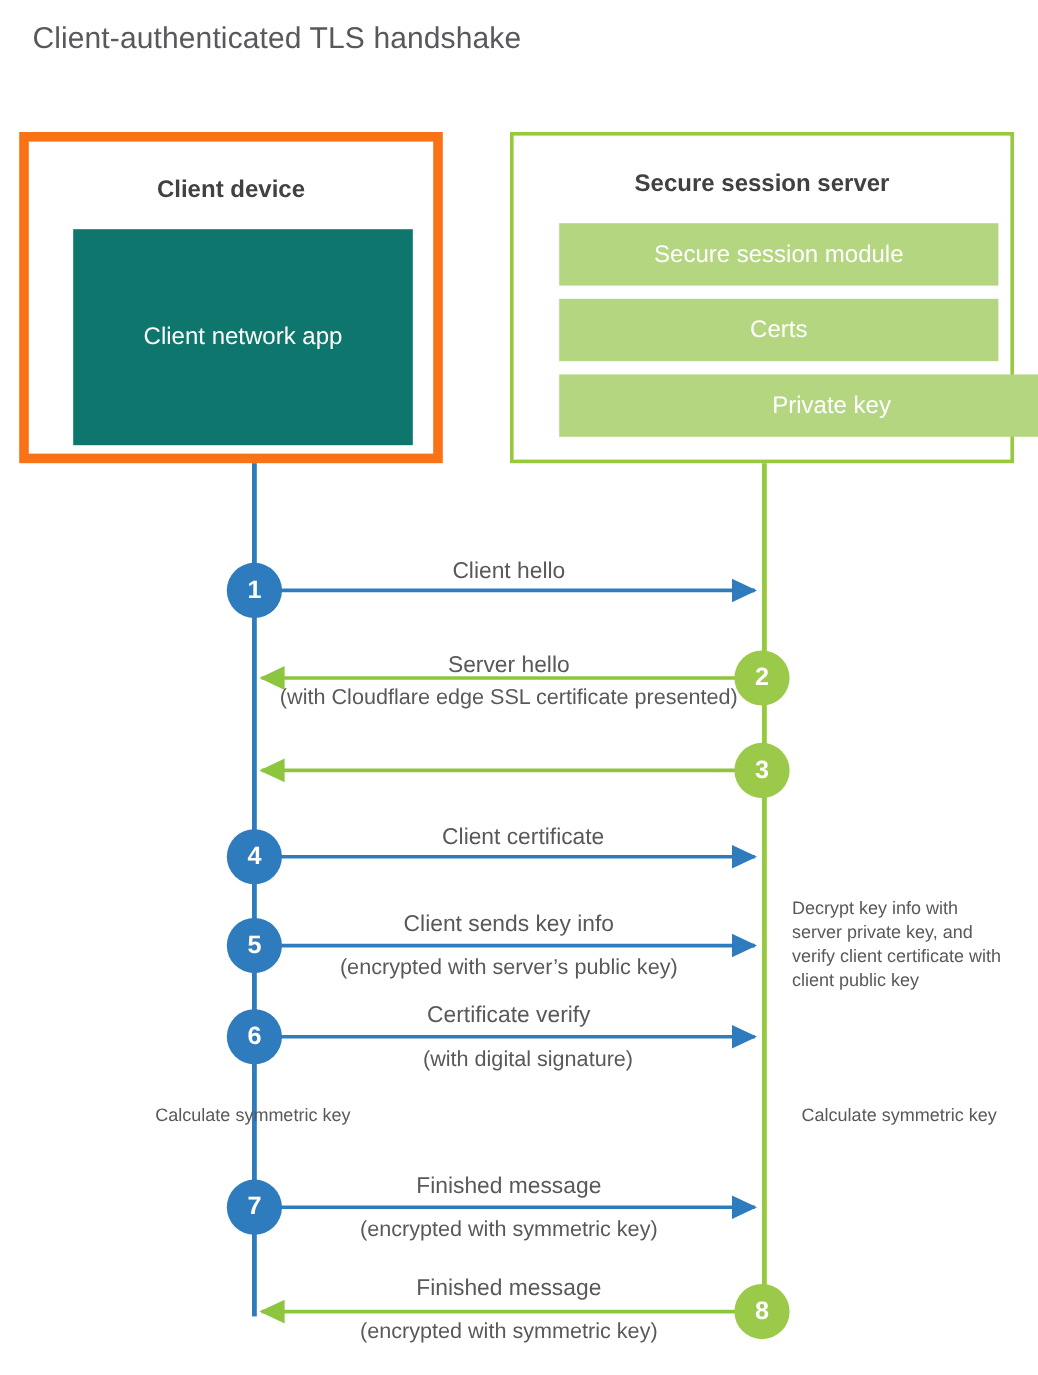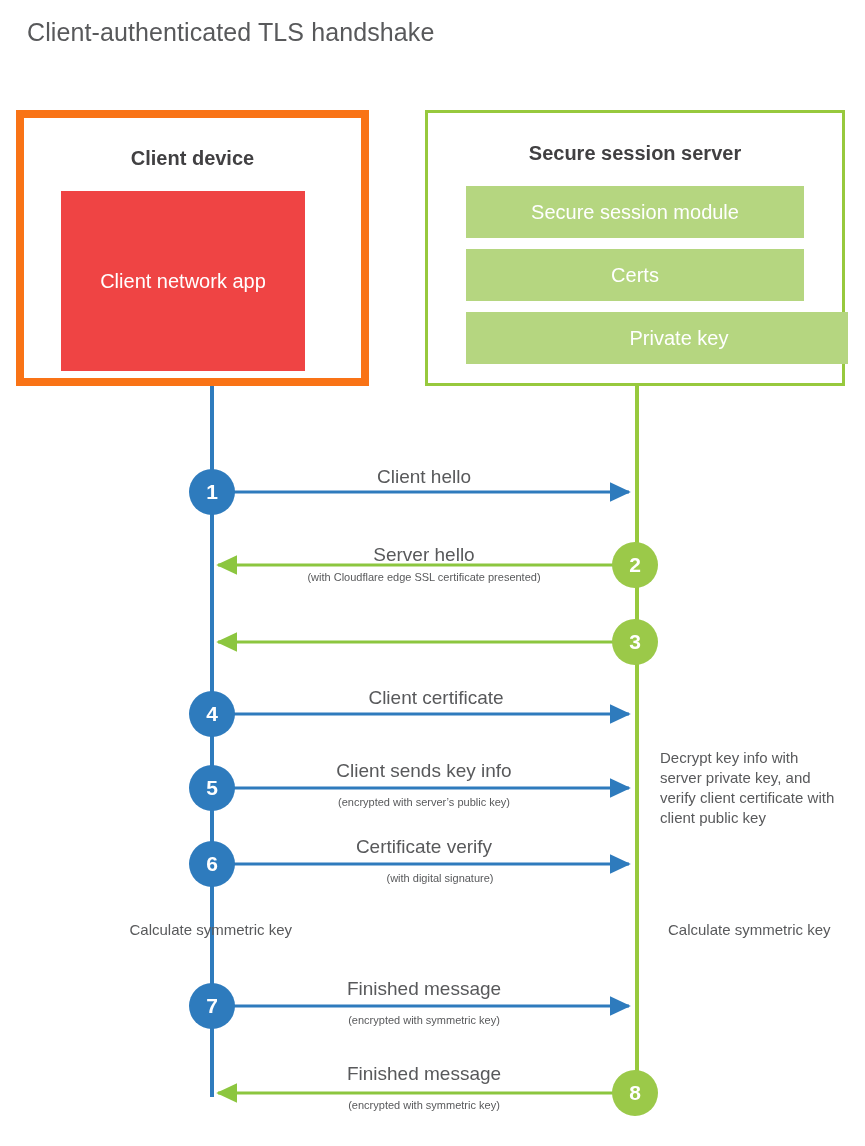--- a/index.html
+++ b/index.html
@@ -63,35 +63,35 @@
     font-size: 20px;
     font-weight: bold;
     color: #414042;
   }
 
   
   #client-app {
     position: absolute;
     left: 37px;
     top: 73px;
-    width: 244px;
+    width: 283px;
     height: 180px;
-    background: #ef4444;
+    background: #0f766e;
     color: #ffffff;
     font-size: 20px;
     line-height: 27px;
     display: flex;
     align-items: center;
     justify-content: center;
     text-align: center;
   }
   .server-bar {
     position: absolute;
     left: 38px;
-    width: 338px;
+    width: 366px;
     height: 52px;
     background: #b5d680;
     color: #ffffff;
     font-size: 20px;
     display: flex;
     align-items: center;
     justify-content: center;
     text-align: center;
   }
   #server-bar-0 { top: 73px; }
@@ -147,21 +147,21 @@
     position: absolute;
     text-align: center;
     font-size: 19px;
     color: #58595b;
     white-space: nowrap;
     transform: translateX(-50%);
   }
   .msg-sub {
     position: absolute;
     text-align: center;
-    font-size: 11px;
+    font-size: 18px;
     color: #58595b;
     white-space: nowrap;
     transform: translateX(-50%);
   }
 
   
   .side-note {
     position: absolute;
     font-size: 14px;
     line-height: 18px;

